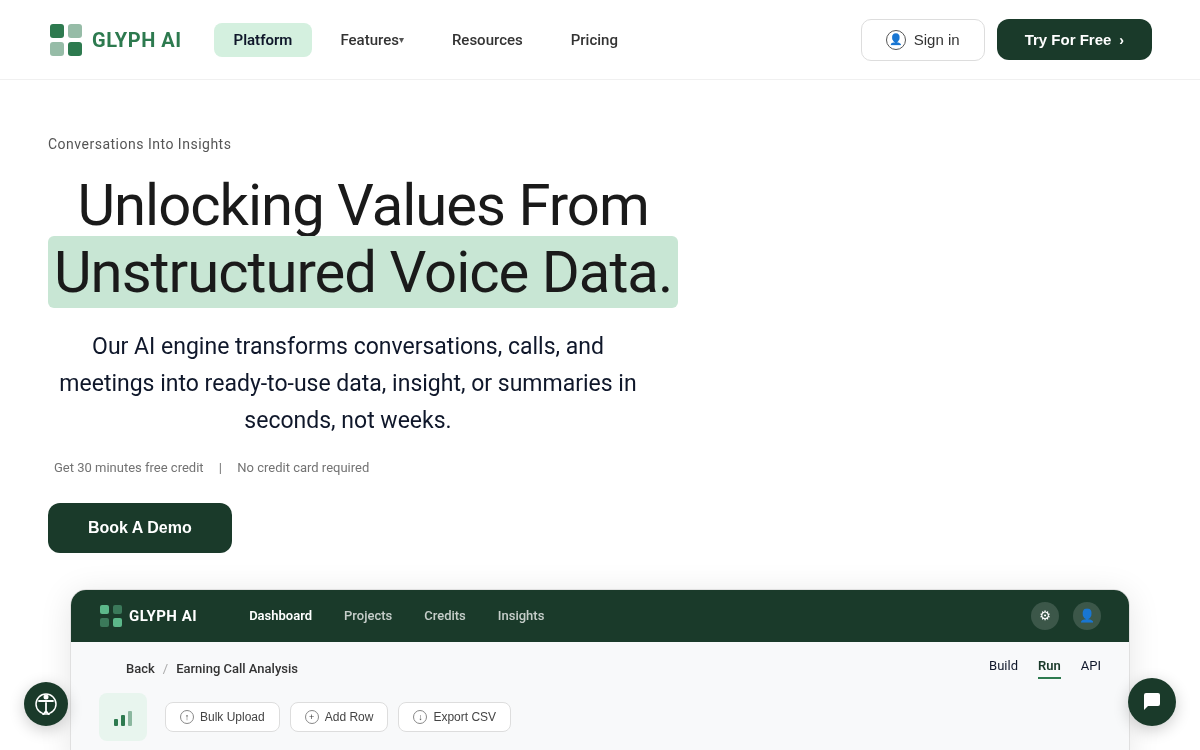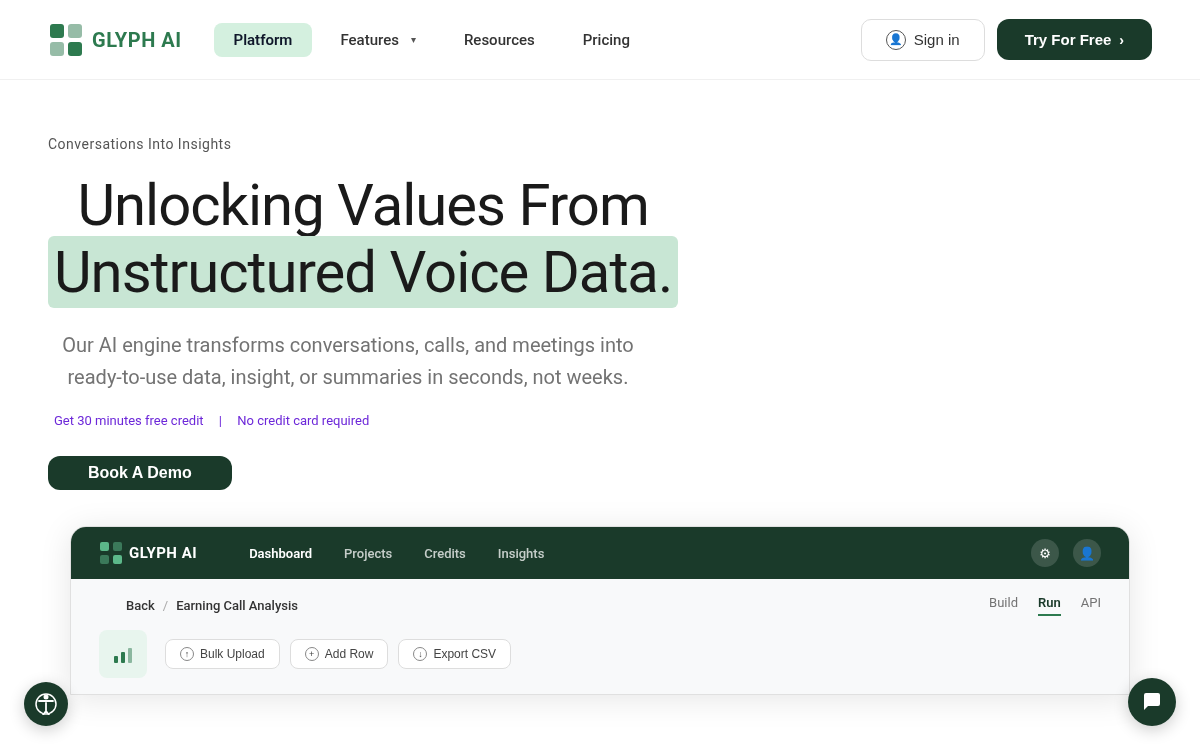--- a/index.html
+++ b/index.html
@@ -60,21 +60,21 @@
       font-weight: 500;
     }
     .nav-link.active {
       background: #d4f0df;
       color: #0f172a;
       font-weight: 600;
     }
     .nav-link.with-chevron {
       display: flex;
       align-items: center;
-      gap: 12px;
+      gap: 0;
     }
     .chevron {
       font-size: 10px;
       color: #555;
     }
     .nav-right {
       display: flex;
       align-items: center;
       gap: 12px;
     }
@@ -144,36 +144,36 @@
       margin-bottom: 24px;
       letter-spacing: -1px;
     }
     .hero-title .highlight {
       background: #c8e6d4;
       border-radius: 6px;
       padding: 2px 6px;
       display: inline;
     }
     .hero-desc {
-      font-size: 20px;
-      color: #737373;
+      font-size: 23px;
+      color: #0f172a;
       max-width: 600px;
       line-height: 1.6;
       margin-bottom: 20px;
     }
     .hero-note {
       font-size: 13px;
-      color: #6d28d9;
+      color: #737373;
       margin-bottom: 28px;
     }
     .hero-note span {
       margin: 0 6px;
     }
     .book-demo-btn {
-      padding: 8px 40px;
+      padding: 16px 40px;
       background: #1a3a2a;
       color: #fff;
       border-radius: 12px;
       font-size: 16px;
       font-weight: 600;
       cursor: pointer;
       border: none;
       margin-bottom: 36px;
     }
 
@@ -264,21 +264,21 @@
       align-items: center;
       justify-content: flex-end;
       margin-bottom: 14px;
     }
     .dash-tabs {
       display: flex;
       gap: 20px;
     }
     .dash-tab {
       font-size: 13px;
-      color: #737373;
+      color: #0f172a;
       cursor: pointer;
       padding-bottom: 4px;
     }
     .dash-tab.active {
       color: #1a3a2a;
       font-weight: 600;
       border-bottom: 2px solid #2d7a4f;
     }
     .dash-toolbar {
       display: flex;

